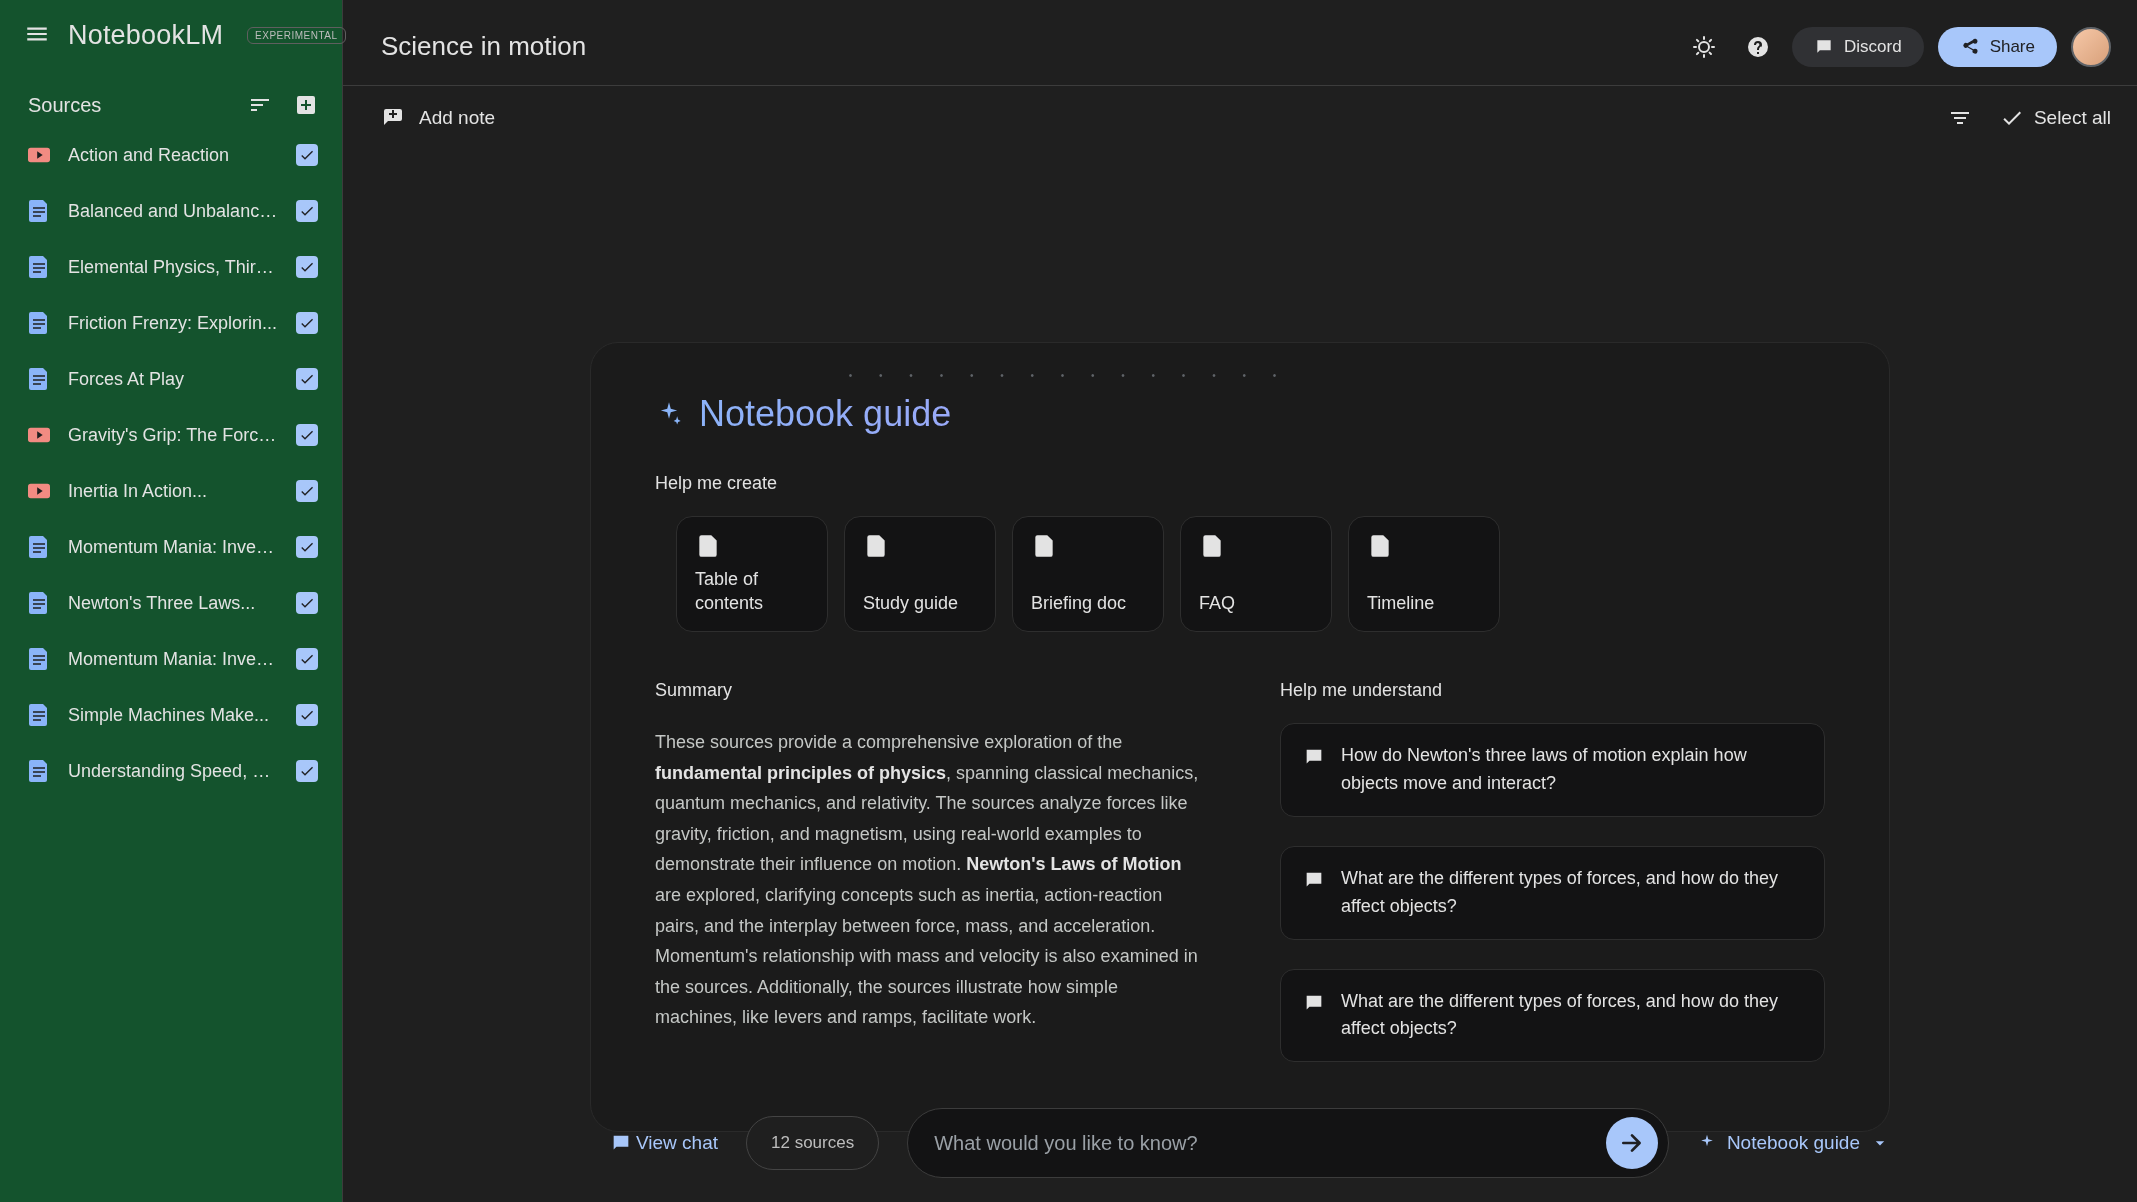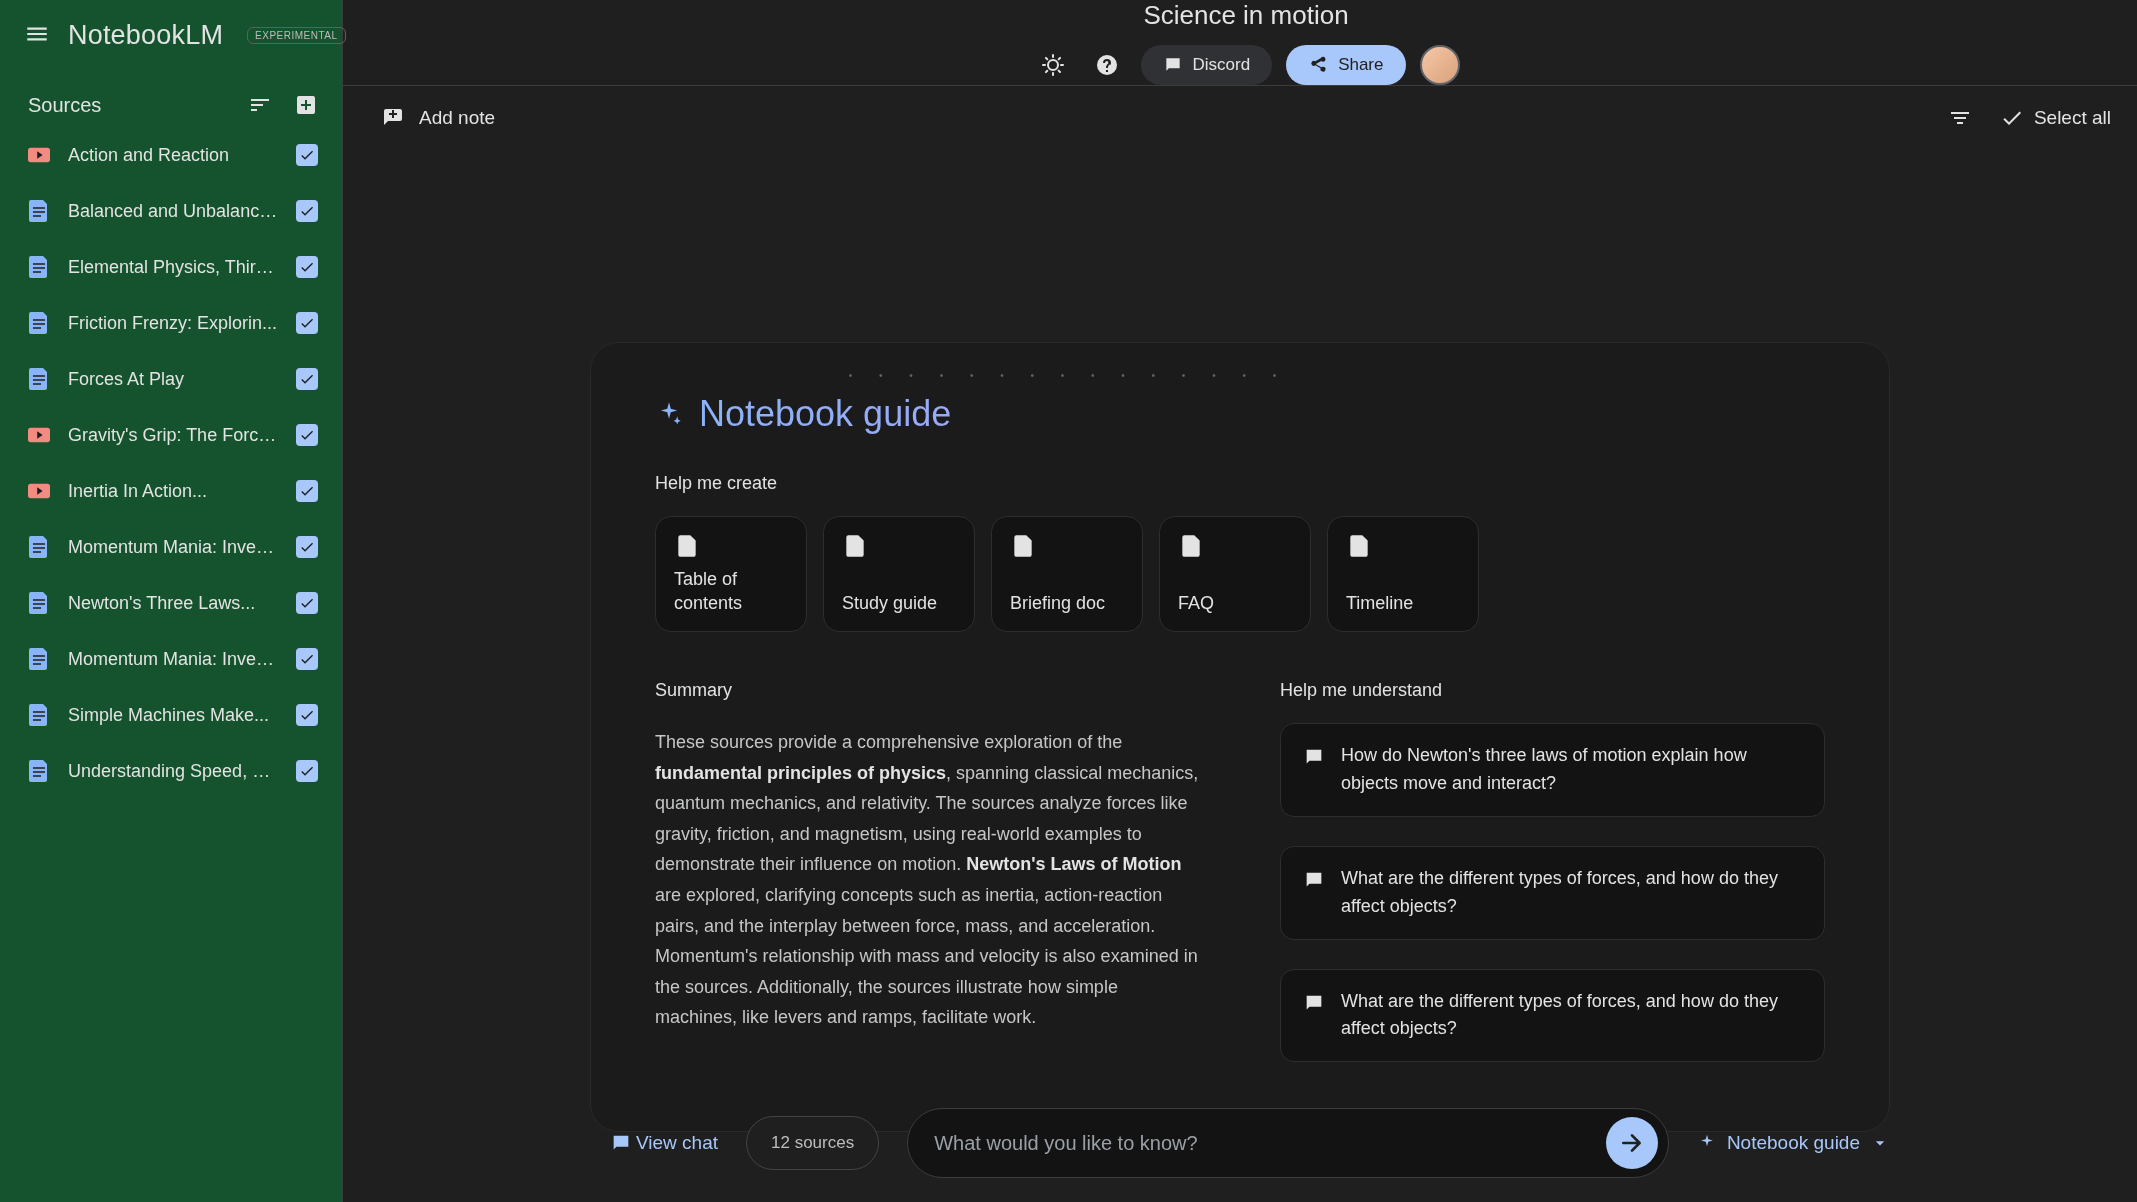--- a/index.html
+++ b/index.html
@@ -63,23 +63,22 @@
     width:22px; height:22px; border-radius:4px;
     background:#a8c7fa; display:flex; align-items:center; justify-content:center;
   }
   .chk svg { width:16px; height:16px; fill:#202124; }
 
   
   .main { flex:1; display:flex; flex-direction:column; }
 
   .topbar {
     height: 86px; border-bottom:1px solid #3c3c3c;
-    display:flex; align-items:center; padding: 0 26px 0 38px;
+    display:flex; align-items:center; padding: 8px 26px 0 38px;
     justify-content: space-between;
-    flex-direction: column;
   }
   .doc-title { font-size: 26px; font-weight: 400; color:#e3e3e3; }
   .top-actions { display:flex; align-items:center; gap: 14px; }
   .round-ico { width:40px;height:40px;border-radius:50%; display:flex;align-items:center;justify-content:center; cursor:pointer;}
   .round-ico svg { width:24px;height:24px; fill:#e3e3e3;}
   .pill-btn {
     background:#303134; border-radius: 22px; padding: 10px 22px;
     display:flex; align-items:center; gap:10px; font-size:17px; cursor:pointer;
   }
   .pill-btn.share { background:#a8c7fa; color:#202124; }
@@ -111,21 +110,21 @@
   }
   .guide-title {
     font-size: 36px; font-weight:500;
     background: linear-gradient(90deg,#8ab4f8,#c58af9);
     -webkit-background-clip: text; background-clip:text; color: transparent;
     display:flex; align-items:center; gap:16px; margin-bottom: 38px;
   }
   .spark { width:28px;height:28px; color:#8ab4f8; }
 
   .create-title { font-size:18px; margin-bottom: 22px; color:#e3e3e3;}
-  .cards { display:flex; gap:16px; margin-bottom: 48px;}
+  .cards { display:flex; gap:16px; margin-bottom: 48px; margin-left: 21px;}
   .ccard {
     width: 152px; height:116px;
     background:#131314; border-radius: 16px;
     padding: 16px 18px;
     display:flex; flex-direction:column; justify-content:space-between;
     cursor:pointer;
     border:1px solid #2e2e2e;
   }
   .ccard svg { width:26px;height:26px; fill:#e3e3e3;}
   .ccard span { font-size:18px; line-height:1.3; }

